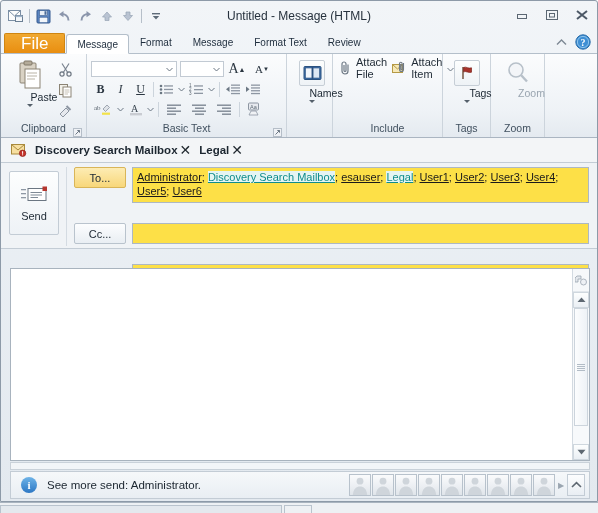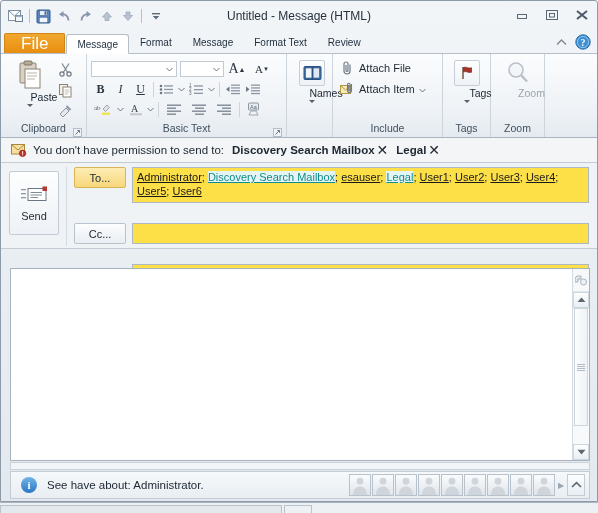--- a/index.html
+++ b/index.html
@@ -775,21 +775,21 @@
             </svg>
           </span>
           <span class="lbl">Names</span>
           <div class="caret-small"></div>
         </div>
       </div>
       <div class="rgroup-label" style="visibility:hidden">Names</div>
     </div>
 
     <div class="rgroup" style="width:110px">
-      <div class="rgroup-body" style="flex-direction:column;padding-top:3px">
+      <div class="rgroup-body" style="flex-direction:row;padding-top:3px">
         <div class="inc-row">
           <span class="inc-icon">
             <svg width="13" height="14" viewBox="0 0 13 14">
               <path d="M9 3.5 V10 a3 3 0 0 1 -6 0 V3 a2 2 0 0 1 4 0 V9.5 a1 1 0 0 1 -2 0 V4" fill="none" stroke="#6f7a86" stroke-width="1.2"></path>
             </svg>
           </span>
           <span>Attach File</span>
         </div>
         <div class="inc-row">
           <span class="inc-icon">
@@ -848,21 +848,20 @@
   <div id="warnbar">
     <span style="display:flex;align-items:center">
       <svg width="16" height="14" viewBox="0 0 16 14">
         <rect x="0.5" y="1.5" width="13" height="9.5" fill="#f7dfa0" stroke="#a98a3d"></rect>
         <path d="M0.5 1.5 L7 7 L13.5 1.5" fill="none" stroke="#a98a3d"></path>
         <circle cx="11.6" cy="10.3" r="3.2" fill="#c5332b" stroke="#8e201a" stroke-width="0.7"></circle>
         <rect x="11.1" y="8.2" width="1" height="2.6" fill="#ffffff"></rect>
         <rect x="11.1" y="11.3" width="1" height="1" fill="#ffffff"></rect>
       </svg>
     </span>
-    <span>You don't have permission to send to:</span>
     <span class="warn-chip">
       <span>Discovery Search Mailbox</span>
       <span class="xmark">✕</span>
     </span>
     <span class="warn-chip">
       <span>Legal</span>
       <span class="xmark">✕</span>
     </span>
   </div>
 
@@ -925,21 +924,21 @@
             <path d="M0.5 0.8 L8.5 0.8 L4.5 5.4 Z" fill="#5e6872"></path>
           </svg>
       </div>
     </div>
   </div>
 
   <div id="hscrollrow"></div>
 
   <div id="statusbar">
     <div id="infoicon">i</div>
-    <div id="statustext">See have about: Administrator.</div>
+    <div id="statustext">See more send: Administrator.</div>
     <div id="peoplepane">
       <div class="avatar">
         <svg width="20" height="20" viewBox="0 0 20 20">
             <circle cx="10" cy="6.2" r="3.4" fill="#cfd5db"></circle>
             <path d="M2.8 20 C3.4 13.6 6.4 11.4 10 11.4 C13.6 11.4 16.6 13.6 17.2 20 Z" fill="#cfd5db"></path>
           </svg>
       </div>
       <div class="avatar">
         <svg width="20" height="20" viewBox="0 0 20 20">
             <circle cx="10" cy="6.2" r="3.4" fill="#cfd5db"></circle>

